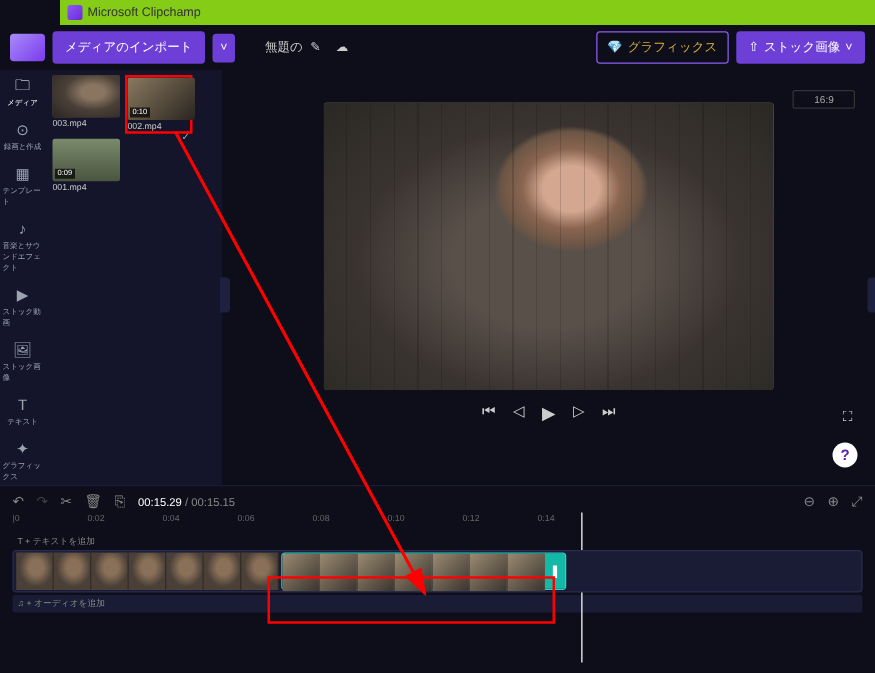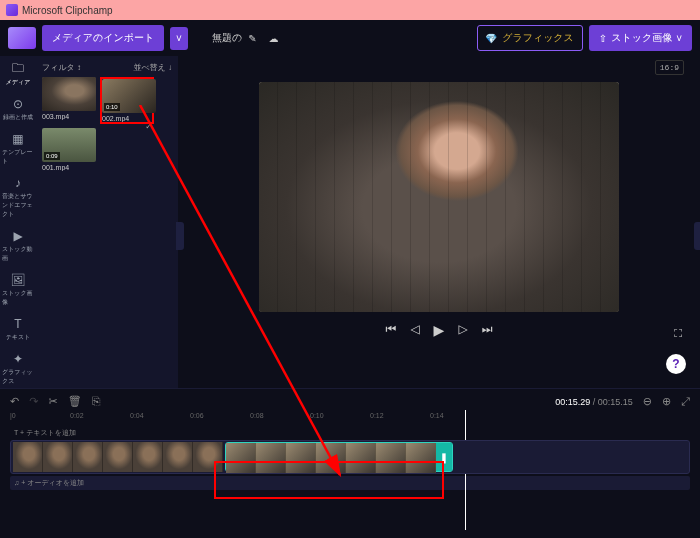--- a/index.html
+++ b/index.html
@@ -1,18 +1,18 @@
 <!DOCTYPE html>
 <html><head>
 <meta charset="utf-8">
 <style>
 * { margin: 0; padding: 0; box-sizing: border-box; font-family: 'Segoe UI', sans-serif; }
 body { width: 700px; height: 538px; background: #0d0e1a; overflow: hidden; position: relative; }
 
-.titlebar { height: 20px; background: #fca5a5; display: flex; align-items: center; padding: 0 6px; font-size: 10px; color: #333; }
+.titlebar { height: 20px; background: #84cc16; display: flex; align-items: center; padding: 0 6px; font-size: 10px; color: #333; margin-left: 48px; }
 .titlebar .icon { width: 12px; height: 12px; background: linear-gradient(135deg, #8b5cf6, #6d28d9); border-radius: 2px; margin-right: 4px; }
 
 .app { height: 518px; background: #0d0e1a; display: flex; flex-direction: column; }
 
 .topbar { height: 36px; display: flex; align-items: center; padding: 16px 8px; gap: 6px; }
 .logo { width: 28px; height: 22px; background: linear-gradient(135deg, #a78bfa, #7c3aed); border-radius: 3px; }
 .btn-primary { background: #6d3fd6; color: #fff; font-size: 10px; padding: 6px 10px; border-radius: 3px; border: none; cursor: pointer; display: flex; align-items: center; gap: 4px; }
 .btn-primary.small { padding: 6px 6px; }
 .spacer { flex: 1; }
 .untitled { display: flex; align-items: center; gap: 6px; color: #ccc; font-size: 10px; }
@@ -33,34 +33,34 @@
 .thumb { width: 54px; position: relative; cursor: pointer; }
 .thumb-img { width: 54px; height: 34px; background: linear-gradient(135deg,#6b5b4f,#3a3530); border-radius: 2px; position: relative; overflow:hidden;}
 .thumb-img.bird::after{content:"";position:absolute;inset:0;background:radial-gradient(ellipse at 60% 40%,#8a7560 20%,#4a4038 50%,#2a2520 100%);}
 .thumb-img.people{background:linear-gradient(#7a8a6b,#4a5540);}
 .thumb-dur { position: absolute; bottom: 2px; left: 2px; background: rgba(0,0,0,.7); color: #fff; font-size: 6px; padding: 1px 2px; }
 .thumb-label { font-size: 7px; color: #ccc; margin-top: 2px; white-space:nowrap;overflow:hidden;}
 .thumb.highlighted { border: 2px solid #ff0000; }
 .thumb .check{position:absolute;bottom:-9px;right:0;color:#aaa;font-size:8px;}
 
 .preview-area { flex: 1; display: flex; flex-direction: column; background: #0d0e1a; padding: 8px 12px 4px; position:relative;}
-.aspect{position:absolute;top:4px;right:16px;font-size:8px;color:#aaa;border:1px solid #333;padding:2px 4px;border-radius:2px;font-family:Liberation Mono, monospace;}
+.aspect{position:absolute;top:16px;right:16px;font-size:8px;color:#aaa;border:1px solid #333;padding:2px 16px;border-radius:2px;}
 .preview-box { width: 360px; height: 230px; margin: 18px auto 6px; background: #000; border-radius: 3px; overflow:hidden; position:relative;}
 .bird-preview{width:100%;height:100%;background:radial-gradient(ellipse at 55% 30%,#d4a890 8%,#8a6550 14%,#6b5545 20%,transparent 22%),radial-gradient(ellipse at 50% 55%,#5a504a 30%,#3a3430 60%,#2a2824 100%),linear-gradient(#b8b0a0 0%,#a09888 20%,#706860 100%);position:relative;}
 .bird-preview::after{content:"";position:absolute;inset:0;background:repeating-linear-gradient(90deg,transparent 0,transparent 18px,rgba(0,0,0,.15) 18px,rgba(0,0,0,.15) 19px);}
 .play-ctrl { display: flex; justify-content: center; gap: 14px; color: #ccc; font-size: 12px; margin-top:4px;}
 .play-ctrl span{cursor:pointer;}
 .fs{position:absolute;right:18px;bottom:48px;color:#ccc;font-size:11px;cursor:pointer;}
 .help{position:absolute;right:14px;bottom:14px;width:20px;height:20px;border-radius:50%;background:#fff;color:#5b21b6;font-weight:bold;font-size:12px;display:flex;align-items:center;justify-content:center;cursor:pointer;}
 .sidehandle{position:absolute;left:-2px;top:50%;width:8px;height:28px;background:#1e2040;border-radius:0 3px 3px 0;}
 .sidehandle.r{left:auto;right:-2px;border-radius:3px 0 0 3px;}
 
 .timeline { height: 150px; background: #0d0e1a; border-top: 1px solid #1a1b35; padding: 4px 10px; position:relative;}
 .tl-tools { display: flex; align-items: center; gap: 10px; color: #888; font-size: 11px; padding: 2px 0 4px;}
-.tl-tools .tc{flex:1;text-align:right;font-size:9px;}
+.tl-tools .tc{flex:1;text-align:left;font-size:9px;}
 .tl-tools span{cursor:pointer;}
 .tl-ruler { height: 14px; position: relative; color: #666; font-size: 7px;}
 .tl-ruler div{position:absolute;top:0;}
 .track-label{font-size:7px;color:#888;padding:2px 4px;}
 .track { height: 34px; background: #1a1b35; border-radius: 3px; display: flex; align-items: center; overflow:hidden; position:relative;border:1px solid #2a2b50;}
 .clip { height: 30px; display: flex; margin-left:2px;}
 .clip-frame { width: 30px; height: 30px; border-right:1px solid rgba(0,0,0,.3);}
 .clip-frame.b1{background:radial-gradient(ellipse at 55% 40%,#8a7058 25%,#4a4038 60%);}
 .clip-frame.b2{background:linear-gradient(135deg,#9a8a70,#3a3530),repeating-linear-gradient(90deg,transparent 0,transparent 3px,rgba(0,0,0,.3) 3px,rgba(0,0,0,.3) 4px);}
 .clip2-box{position:absolute;left:214px;top:72px;width:230px;height:38px;border:2px solid #ff0000;}
@@ -139,24 +139,20 @@
           <div class="side-ico">⇄</div>
           <span>切り替え</span>
         </div>
       <div class="side-item">
           <div class="side-ico">◈</div>
           <span>ブランドキット</span>
         </div>
     </div>
 
     <div class="mediapanel">
-      <div class="mediatop">
-        <span><span>フィルタ</span> ↕</span>
-        <span style="margin-left:auto"><span>並べ替え</span> ↓</span>
-      </div>
       <div class="thumbs">
         <div class="thumb">
           <div class="thumb-img bird">
               <span class="thumb-dur">0:05</span>
             </div>
           <div class="thumb-label">003.mp4</div>
         </div>
         <div class="thumb highlighted">
           <div class="thumb-img b2" style="background:linear-gradient(135deg,#8a7a60,#2a2520),repeating-linear-gradient(90deg,transparent 0,transparent 4px,rgba(0,0,0,.4) 4px,rgba(0,0,0,.4) 5px);">
               <span class="thumb-dur">0:10</span>

